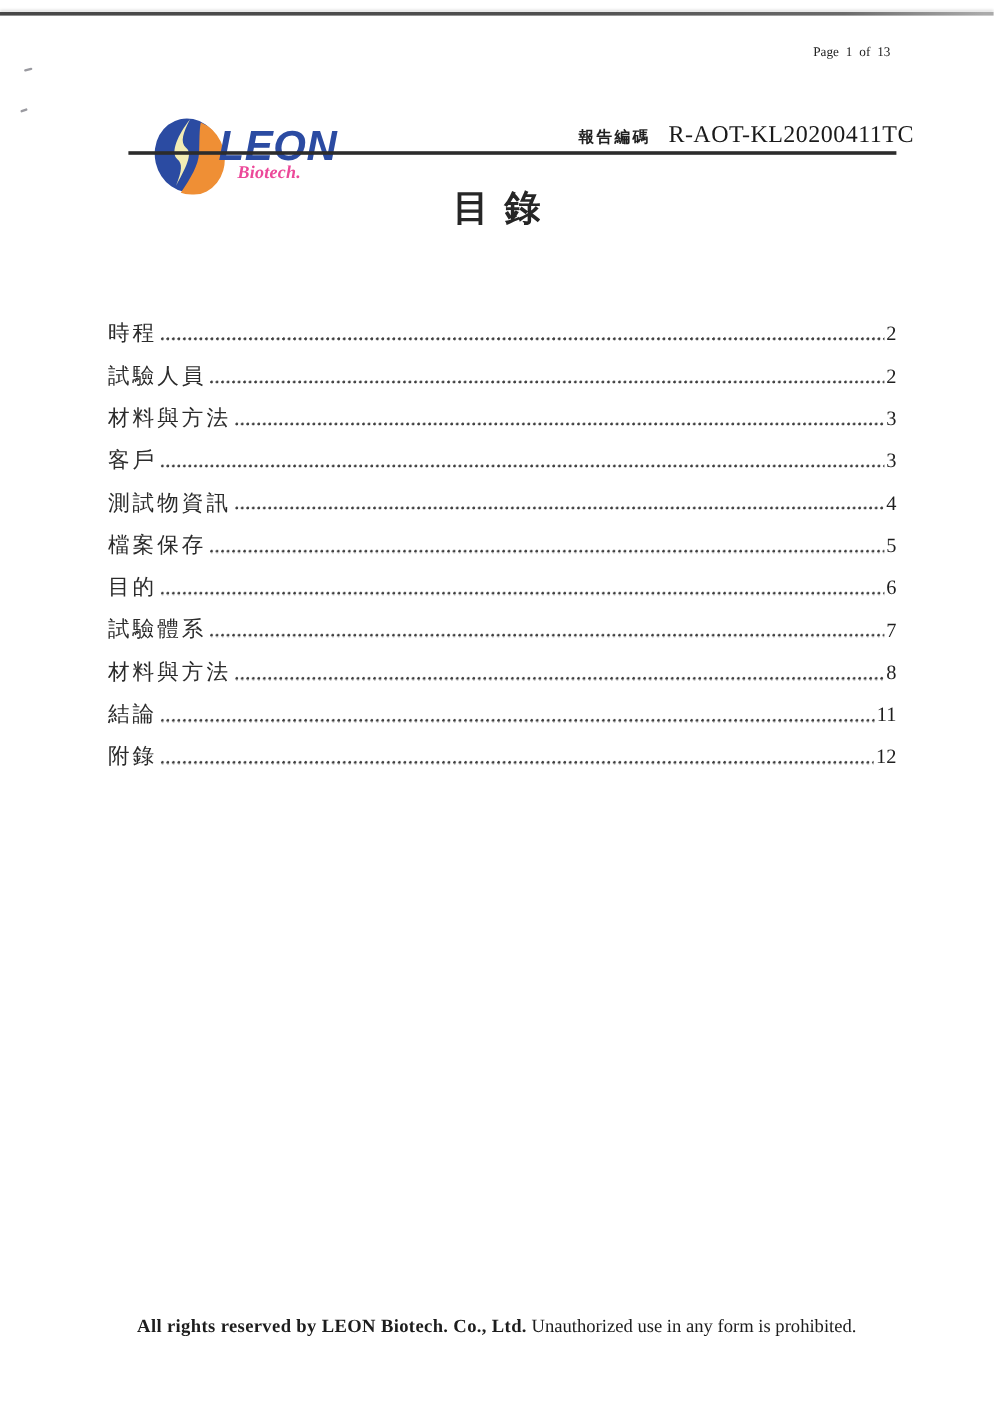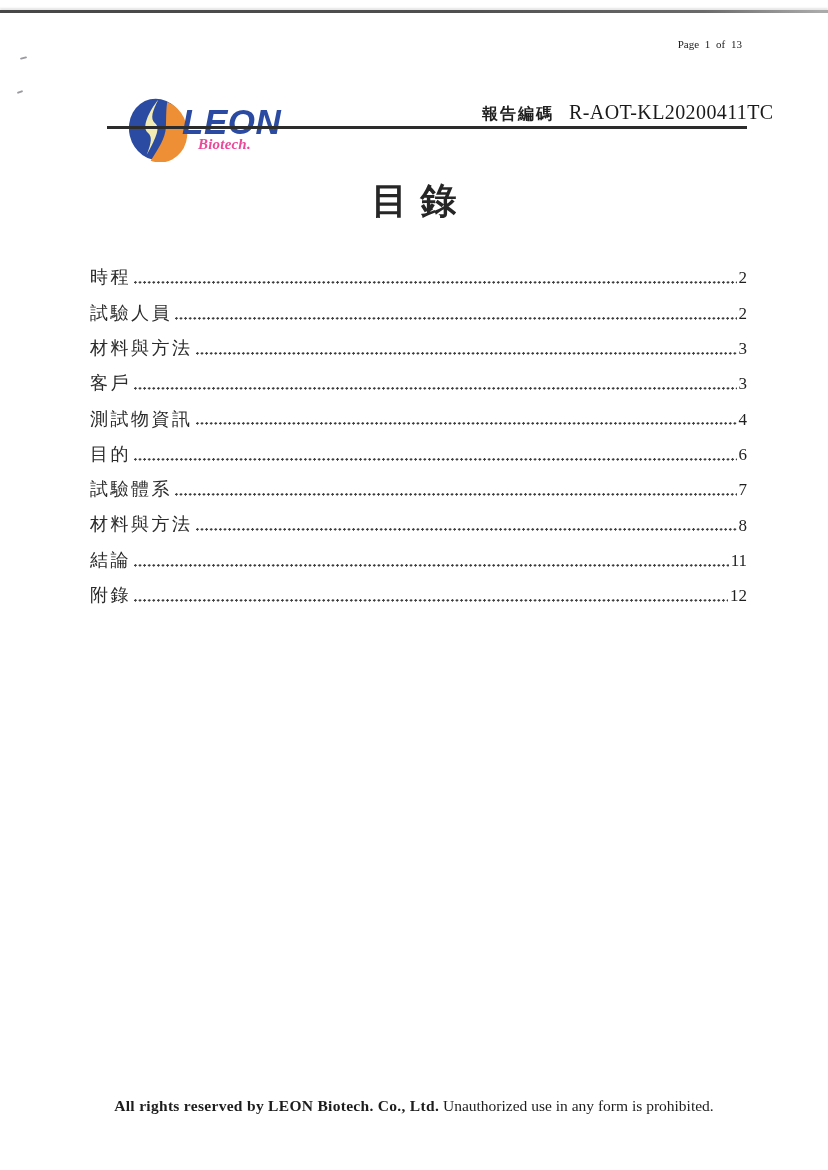--- a/index.html
+++ b/index.html
@@ -39,35 +39,35 @@
     font-style:italic;font-weight:700;font-size:15px;line-height:1;
     color:#ec4899;letter-spacing:0.2px;
   }
 
   
   .report-code-row{
     position:absolute;left:482px;top:101px;
     display:flex;align-items:baseline;gap:15px;white-space:nowrap;
   }
   .report-code-label{
-    font-weight:bold;font-size:16px;letter-spacing:2px;color:#1f1f1f;
+    font-weight:bold;font-size:13px;letter-spacing:2px;color:#1f1f1f;
   }
   .report-code-value{
     font-size:20px;letter-spacing:0.4px;color:#1a1a1a;
   }
   .header-rule{
     position:absolute;left:107px;top:126px;width:640px;height:3px;
     background:#2c2c2c;
   }
 
   
   .doc-title{
     position:absolute;top:153px;left:0;width:828px;
-    text-align:center;font-size:36px;font-weight:bold;color:#262626;
-    letter-spacing:13px;text-indent:13px;margin-top:24px;
+    text-align:center;font-size:30px;font-weight:bold;color:#262626;
+    letter-spacing:13px;text-indent:13px;
   }
 
   
   .toc{
     position:absolute;left:90px;top:252px;width:657px;
   }
   .toc-row{
     height:35.3px;display:flex;align-items:flex-end;
   }
   .toc-label{
@@ -144,20 +144,25 @@
     <span class="toc-dots"></span>
     <span class="toc-page">3</span>
   </div>
 
   <div class="toc-row">
     <span class="toc-label">測試物資訊</span>
     <span class="toc-dots"></span>
     <span class="toc-page">4</span>
   </div>
 
+  <div class="toc-row">
+    <span class="toc-label">檔案保存</span>
+    <span class="toc-dots"></span>
+    <span class="toc-page">5</span>
+  </div>
 
   <div class="toc-row">
     <span class="toc-label">目的</span>
     <span class="toc-dots"></span>
     <span class="toc-page">6</span>
   </div>
 
   <div class="toc-row">
     <span class="toc-label">試驗體系</span>
     <span class="toc-dots"></span>

